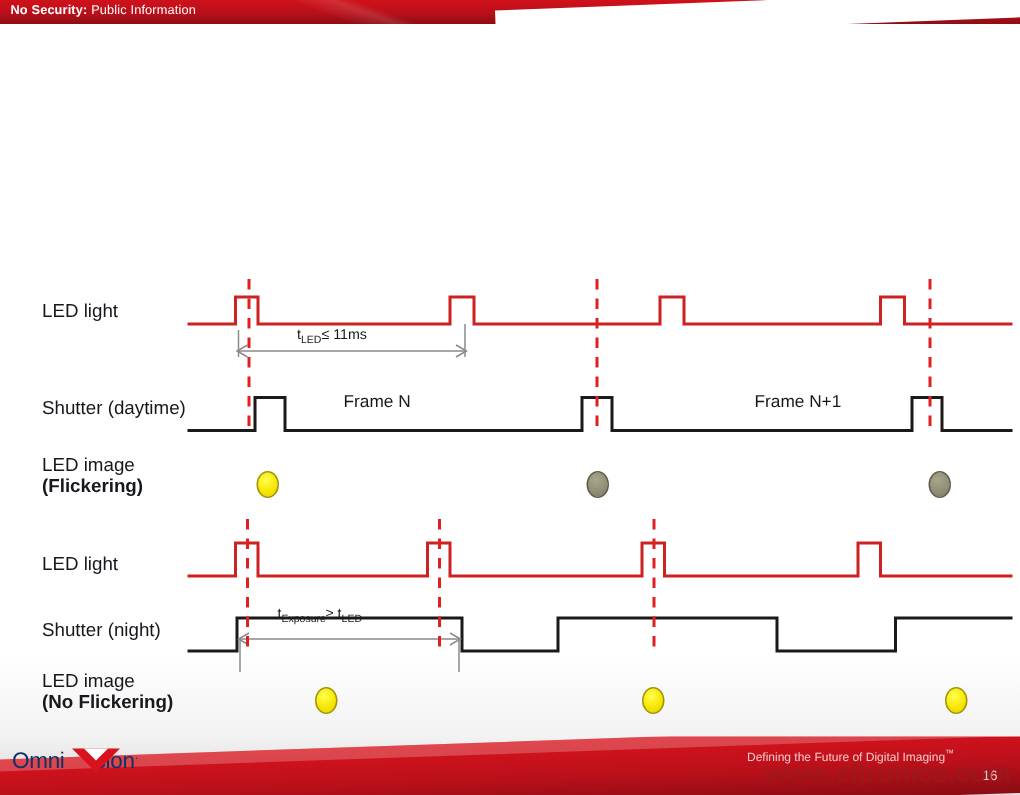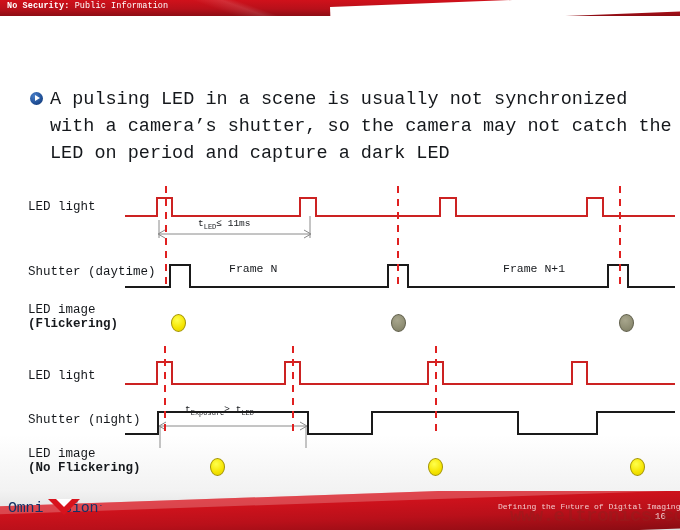--- a/index.html
+++ b/index.html
@@ -6,21 +6,20 @@
   body{
     width:680px;height:530px;overflow:hidden;
     font-family:"Liberation Sans", sans-serif;
     background:#ffffff;
     position:relative;
   }
   #slide{
     position:absolute;left:0;top:0;width:680px;height:530px;
     background:linear-gradient(180deg,#ffffff 0%,#ffffff 82%,#f3f3f3 92%,#ececec 100%);
     overflow:hidden;
-    font-family:Liberation Mono, monospace;
   }
 
   
   .topbar{
     position:absolute;left:0;top:0;width:680px;height:16px;
     background:linear-gradient(180deg,#d0111b 0%,#b8101a 55%,#8d0d14 100%);
     overflow:hidden;
   }
   .topbar-skew{
     position:absolute;left:0;top:0;width:680px;height:22px;
@@ -133,24 +132,20 @@
   <div class="topbar">
     <div class="topbar-skew"></div>
     <div class="topbar-text">
       <b>No Security:</b>
       <span>Public Information</span>
     </div>
   </div>
   <div class="topbar-wedge"></div>
 
 
-  <div class="bullet-wrap">
-    <div class="bullet-icon"></div>
-    <div class="bullet-text">A pulsing LED in a scene is usually not synchronized with a camera’s shutter, so the camera may not catch the LED on period and capture a dark LED</div>
-  </div>
 
   <div class="diagram">
 
     <div class="row-label" style="left:28px;top:14px;">LED light</div>
     <div class="row-label" style="left:28px;top:79px;text-align:center;">Shutter (daytime)</div>
     <div class="row-label" style="left:28px;top:117px;">
       <span>LED image</span><br>
       <span class="b">(Flickering)</span>
     </div>
 

